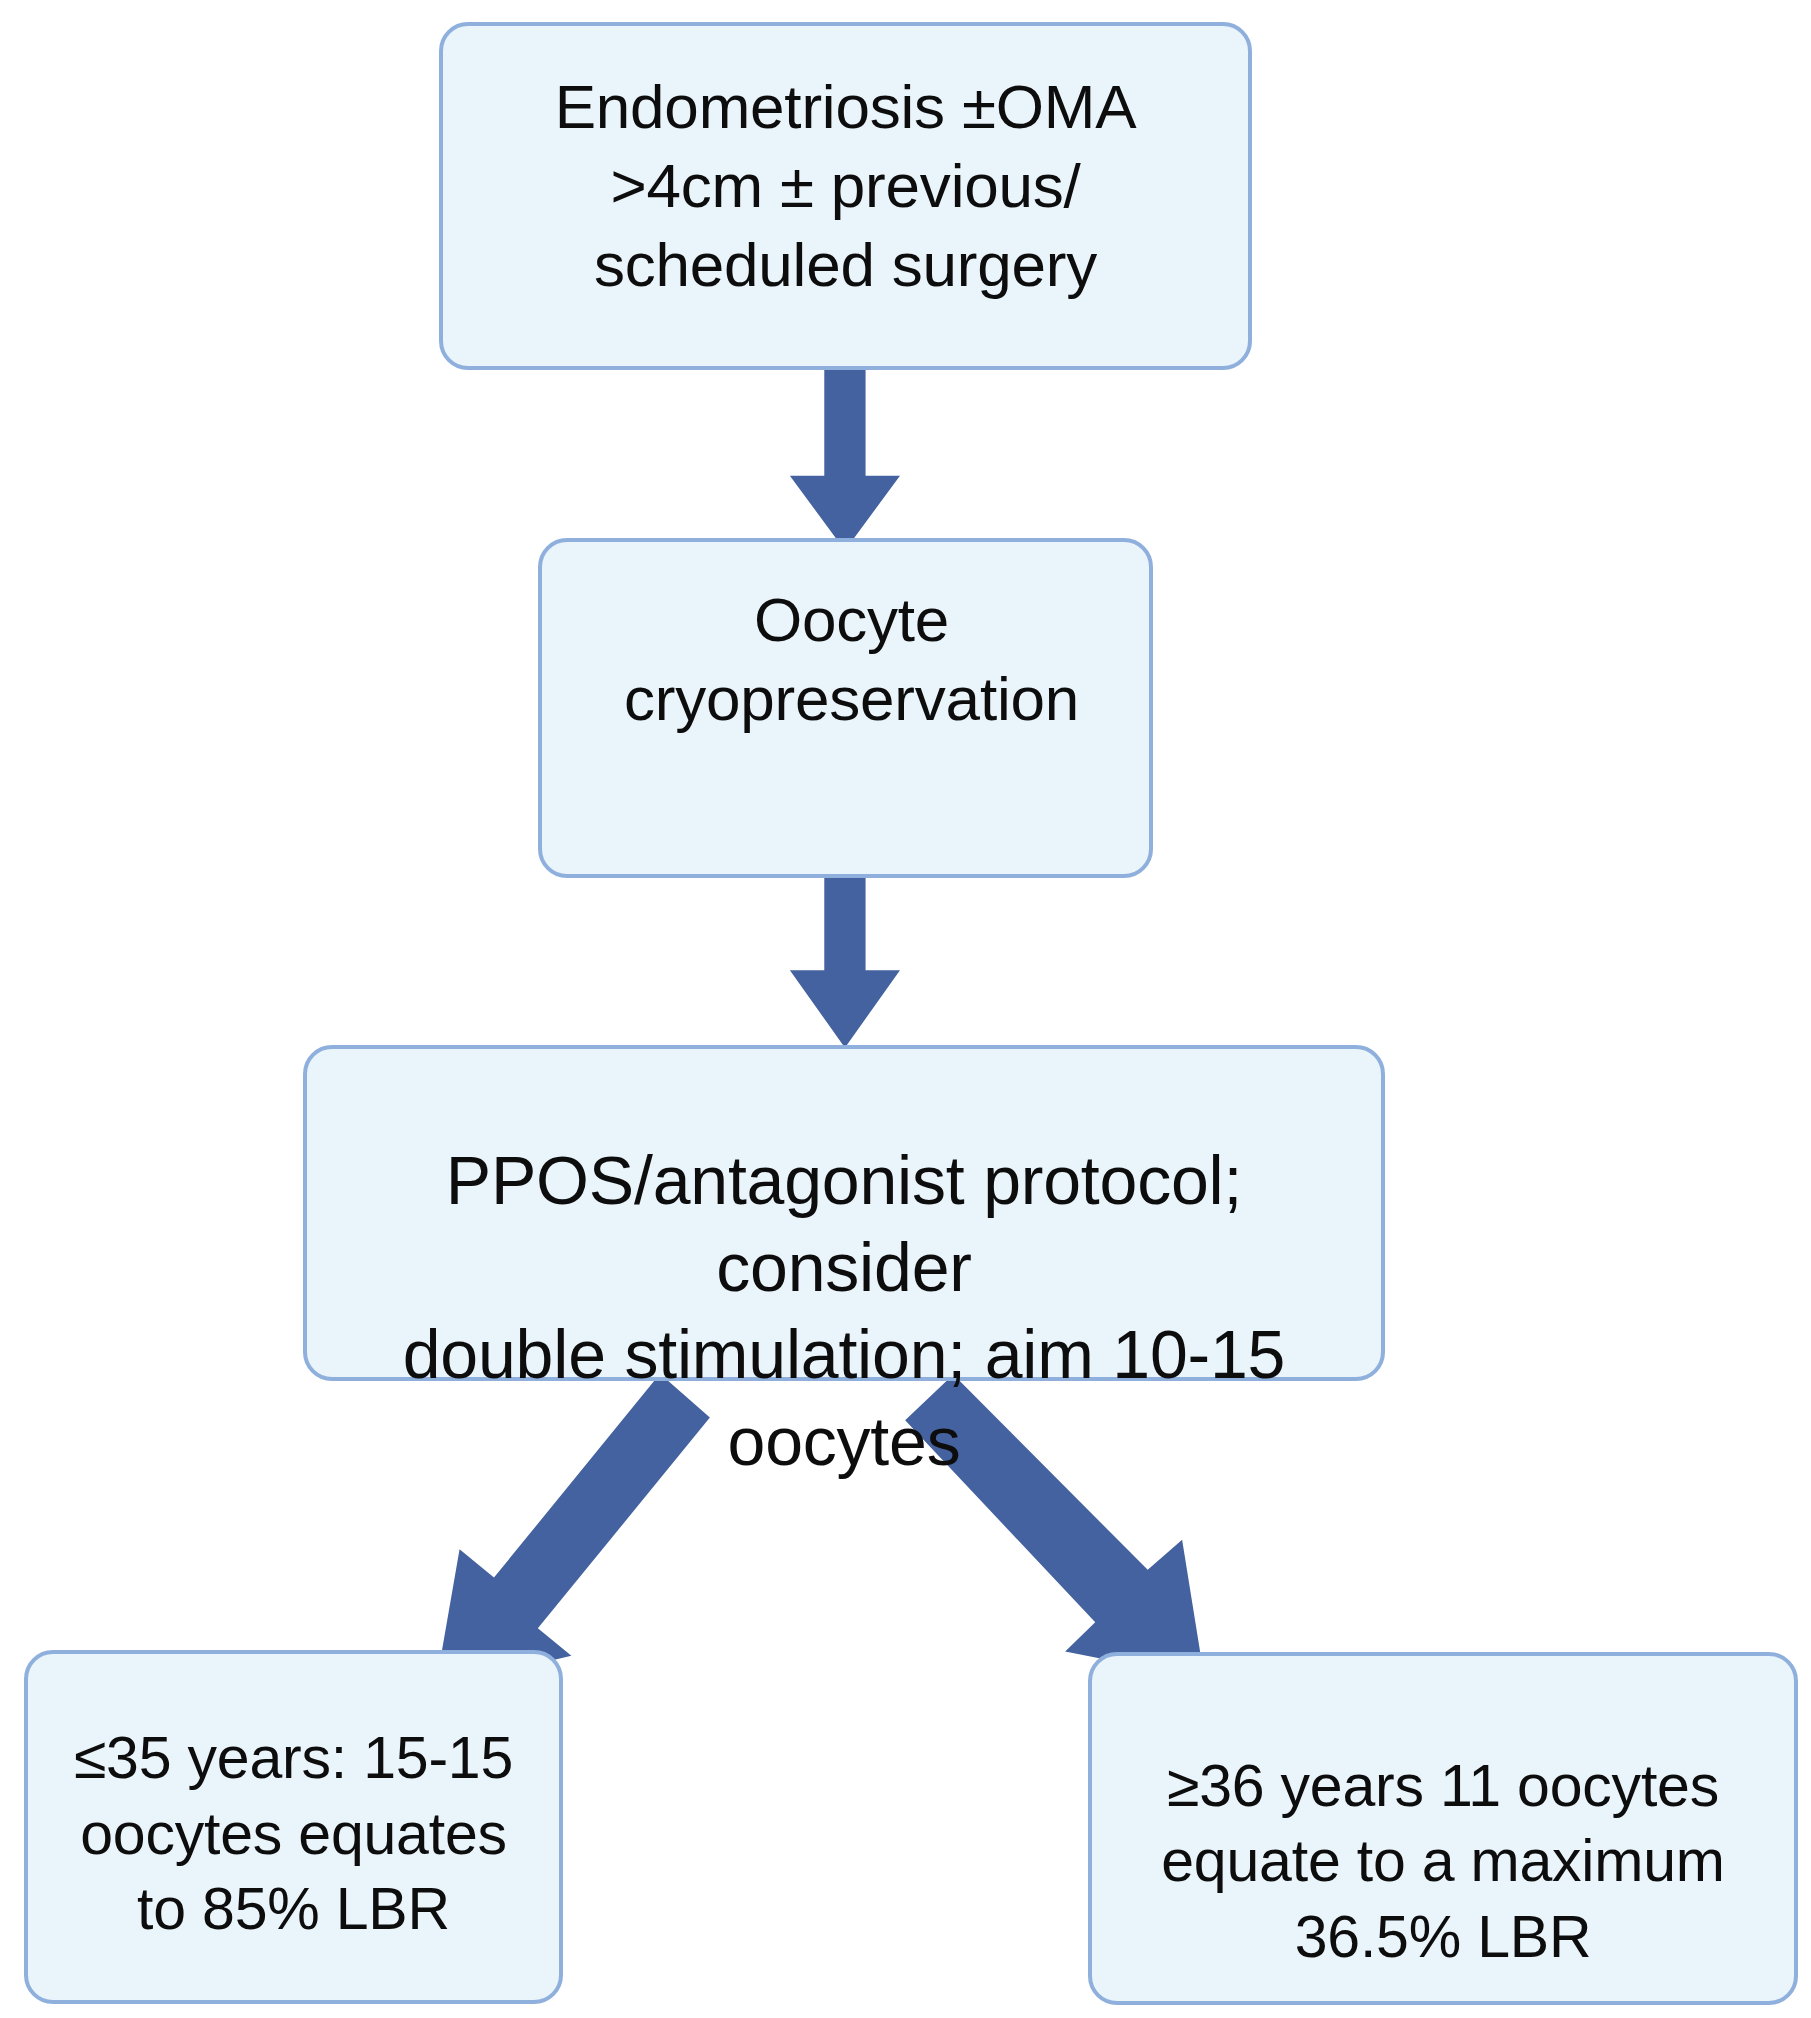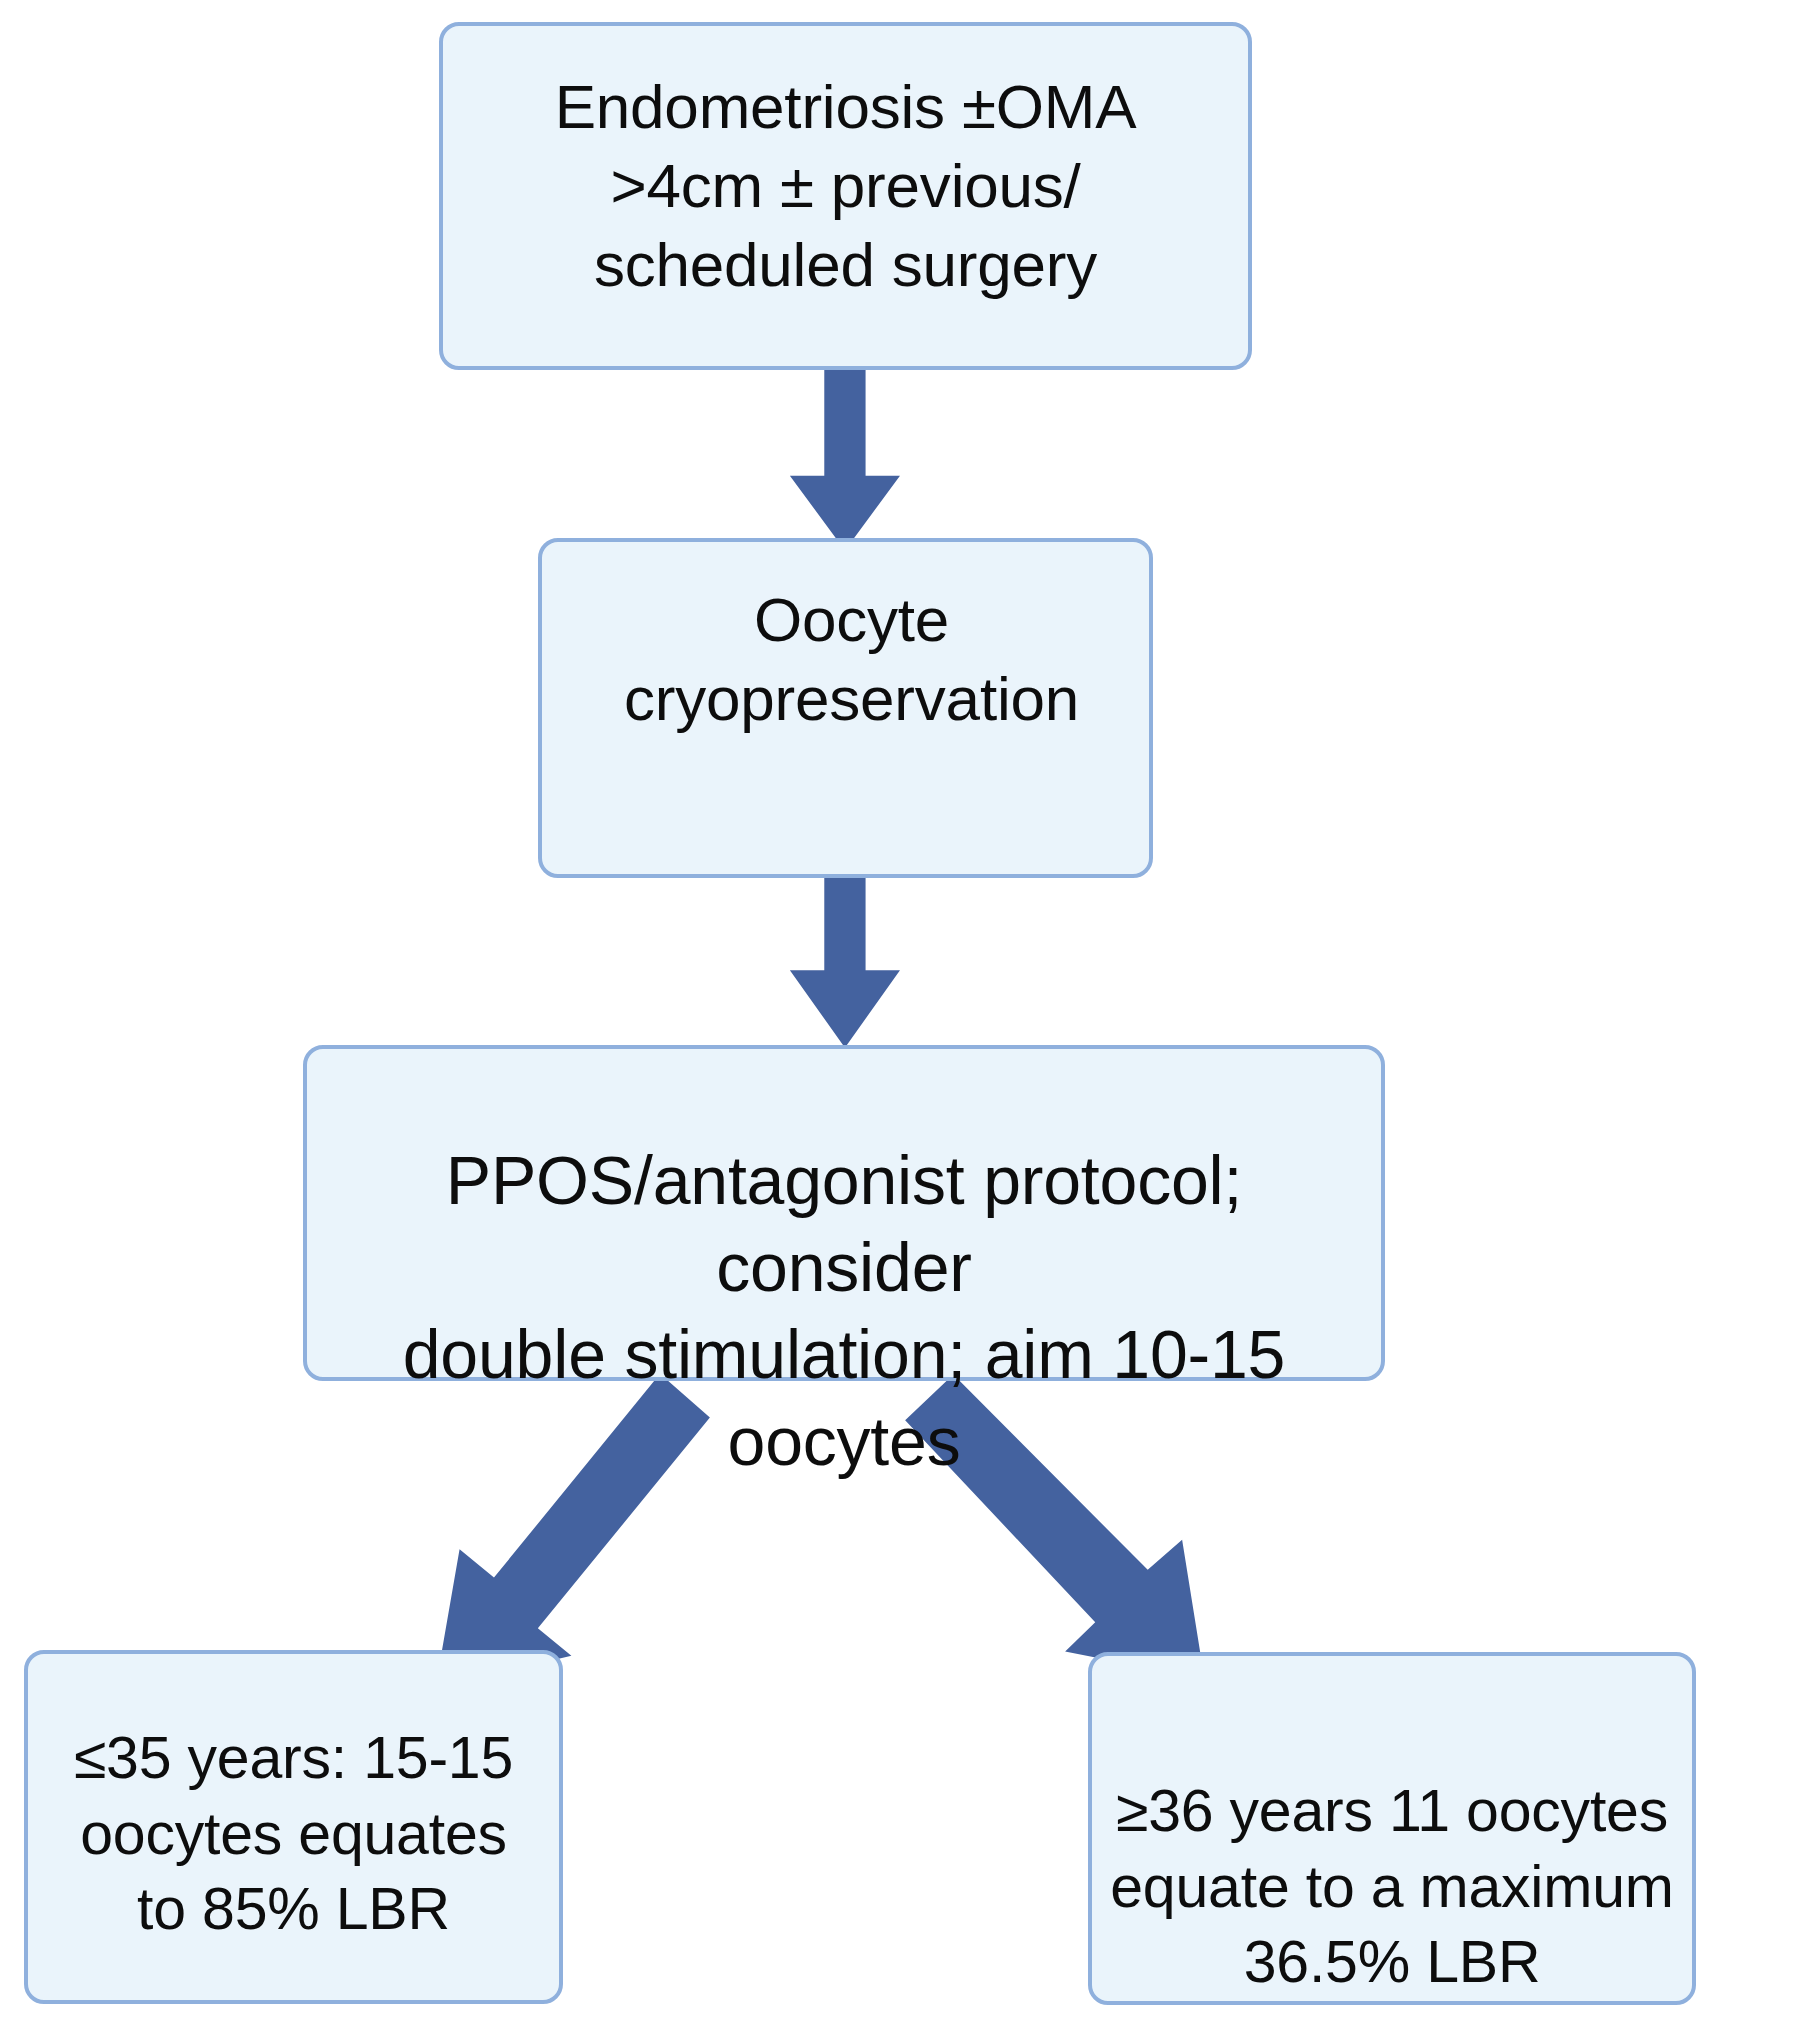--- a/index.html
+++ b/index.html
@@ -24,21 +24,21 @@
     top: 0;
     width: 1812px;
     height: 2018px;
     pointer-events: none;
   }
   .node {
     position: absolute;
     box-sizing: border-box;
     background: #eaf4fb;
     border: 4.3px solid #8fb0dd;
-    border-radius: 20px;
+    border-radius: 29px;
     display: flex;
     align-items: center;
     justify-content: center;
     text-align: center;
     color: #0d0d0d;
     z-index: 2;
   }
   .node .txt {
     width: 100%;
     padding: 0 12px;
@@ -67,22 +67,22 @@
   }
   #node-protocol .txt { font-size: 68px; padding-top: 88px; }
 
   #node-outcome-young {
     left: 24px;   top: 1650px; width: 539px;  height: 354px;
     align-items: flex-start;
   }
   #node-outcome-young .txt { font-size: 59px; padding-top: 67px; }
 
   #node-outcome-older {
-    left: 1088px; top: 1652px; width: 608px;  height: 353px;
-    align-items: flex-end;
+    left: 1088px; top: 1652px; width: 710px;  height: 353px;
+    align-items: center;
   }
   #node-outcome-older .txt { font-size: 59px; padding-top: 67px; }
 </style>
 </head>
 <body>
 
 <div id="canvas">
 
   <svg class="arrow-layer" viewBox="0 0 2106 2346" width="1812" height="2018">
 

